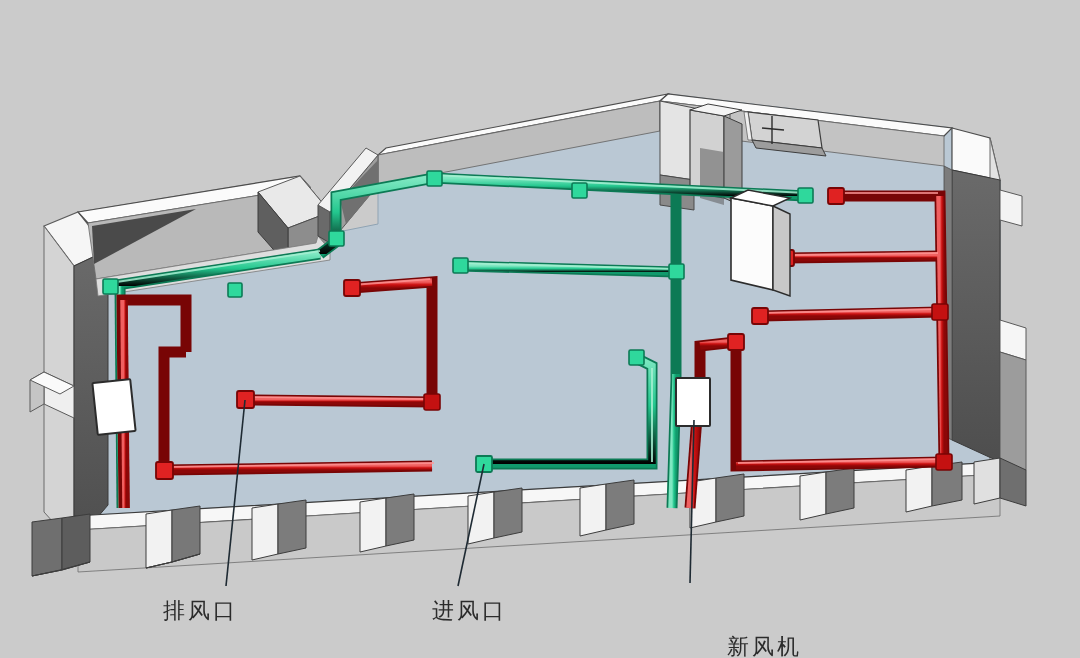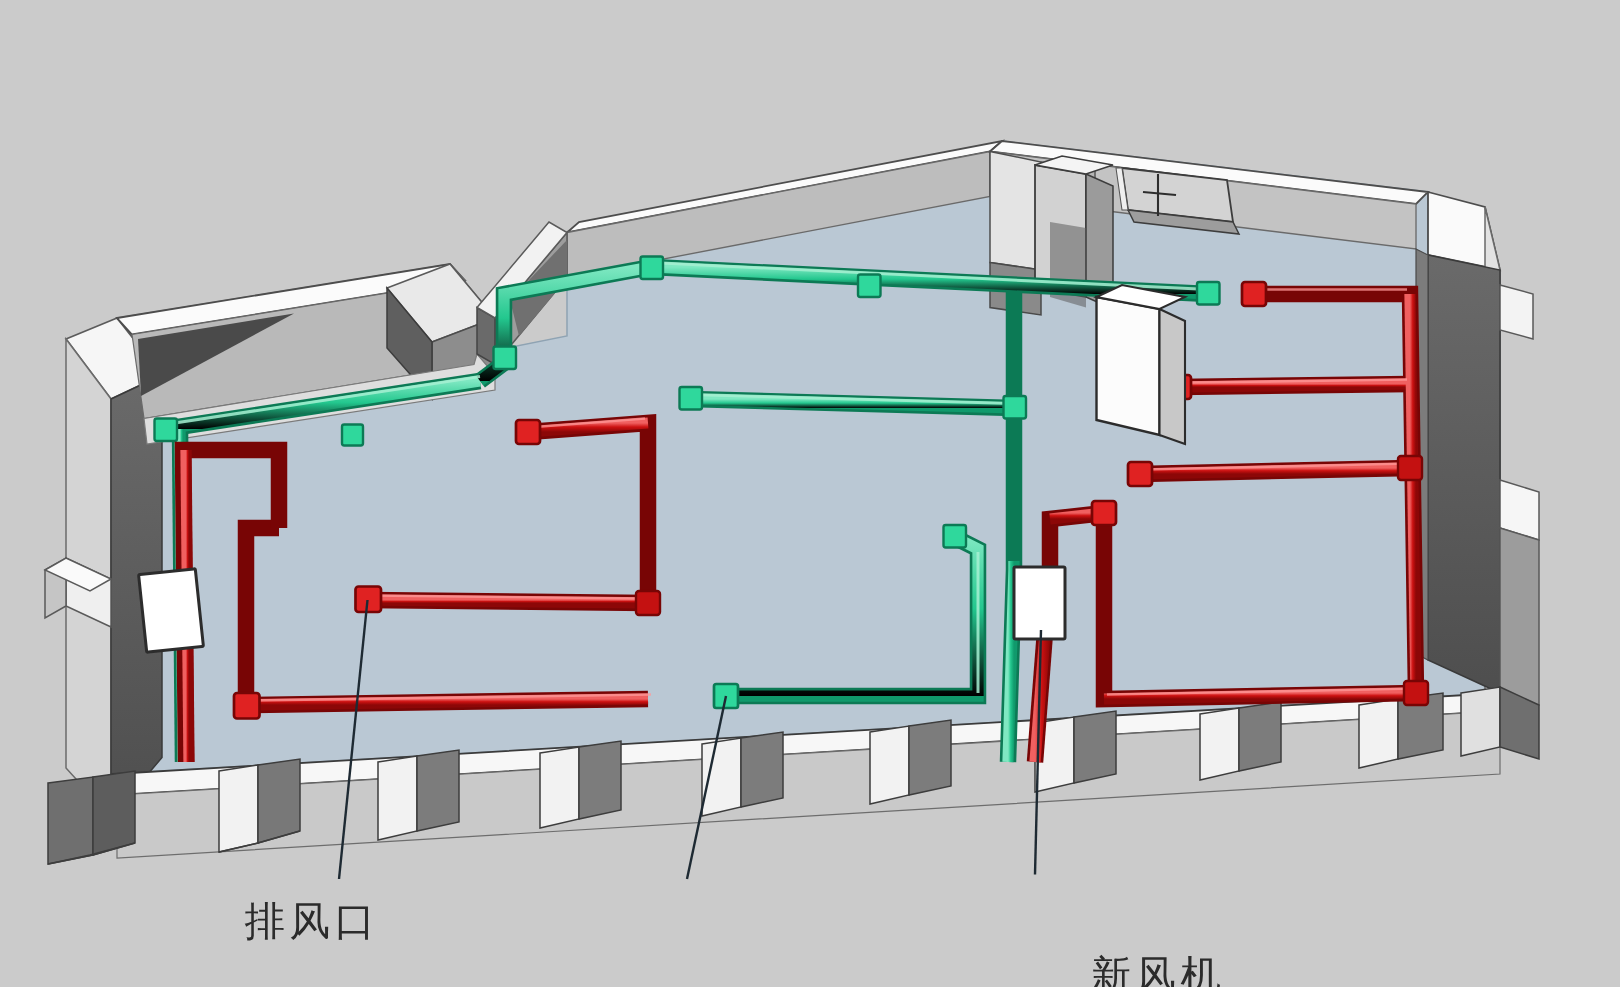--- a/index.html
+++ b/index.html
@@ -1,19 +1,19 @@
 <!DOCTYPE html>
 <html><head>
 <meta charset="utf-8">
 <style>
   html,body{margin:0;padding:0;background:#cbcbcb;}
   #stage{position:relative;width:1080px;height:658px;background:#cbcbcb;
          font-family:"Liberation Sans","DejaVu Sans",sans-serif;overflow:hidden;}
   #scene{position:absolute;inset:0;}
-  .label{position:absolute;color:#2b2b2b;font-size:27px;letter-spacing:3px;
+  .label{position:absolute;color:#2b2b2b;font-size:22px;letter-spacing:3px;
          font-family:"DejaVu Sans","Liberation Sans",sans-serif;white-space:nowrap;}
   .lbl-exhaust{left:163px;top:596px;}
   .lbl-intake{left:432px;top:596px;}
   .lbl-hrv{left:727px;top:632px;}
 </style>
 </head>
 <body>
 
 <div id="stage">
 
@@ -309,15 +309,16 @@
 
     <g stroke="#1e2a33" stroke-width="1.6" fill="none">
       <line x1="245" y1="400" x2="226" y2="586"></line>
       <line x1="484" y1="464" x2="458" y2="586"></line>
       <line x1="694" y1="420" x2="690" y2="583"></line>
     </g>
 
   </svg>
 
   <div class="label lbl-exhaust">排风口</div>
+  <div class="label lbl-intake">进风口</div>
   <div class="label lbl-hrv">新风机</div>
 
 </div>
 
 </body></html>

